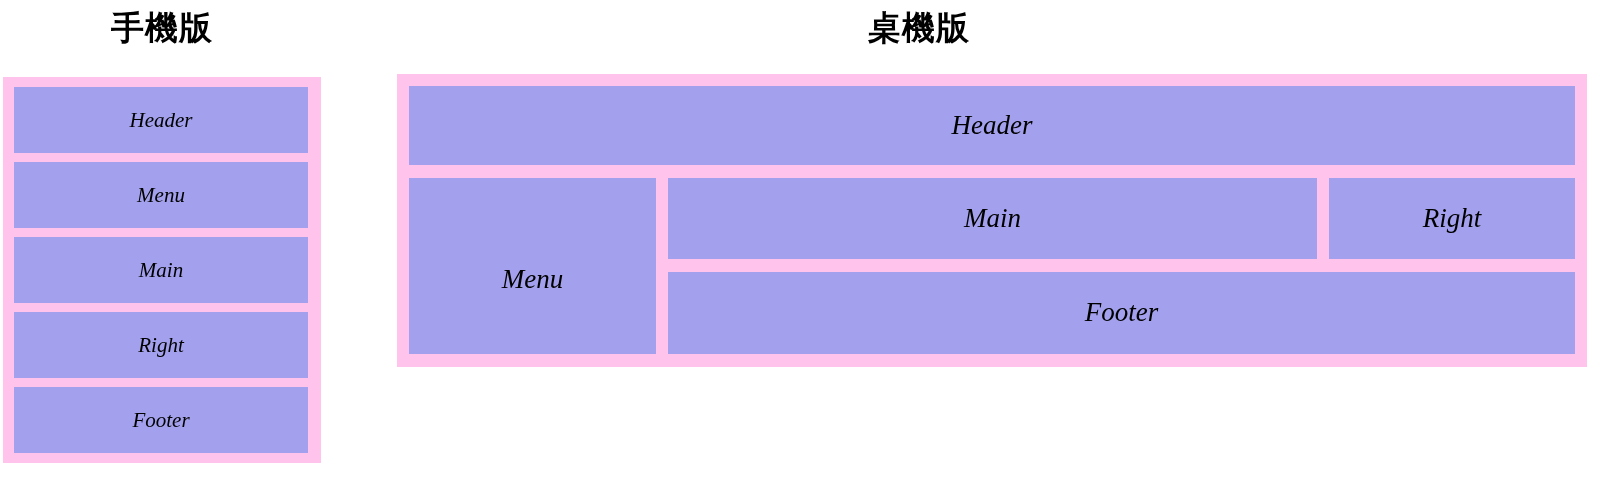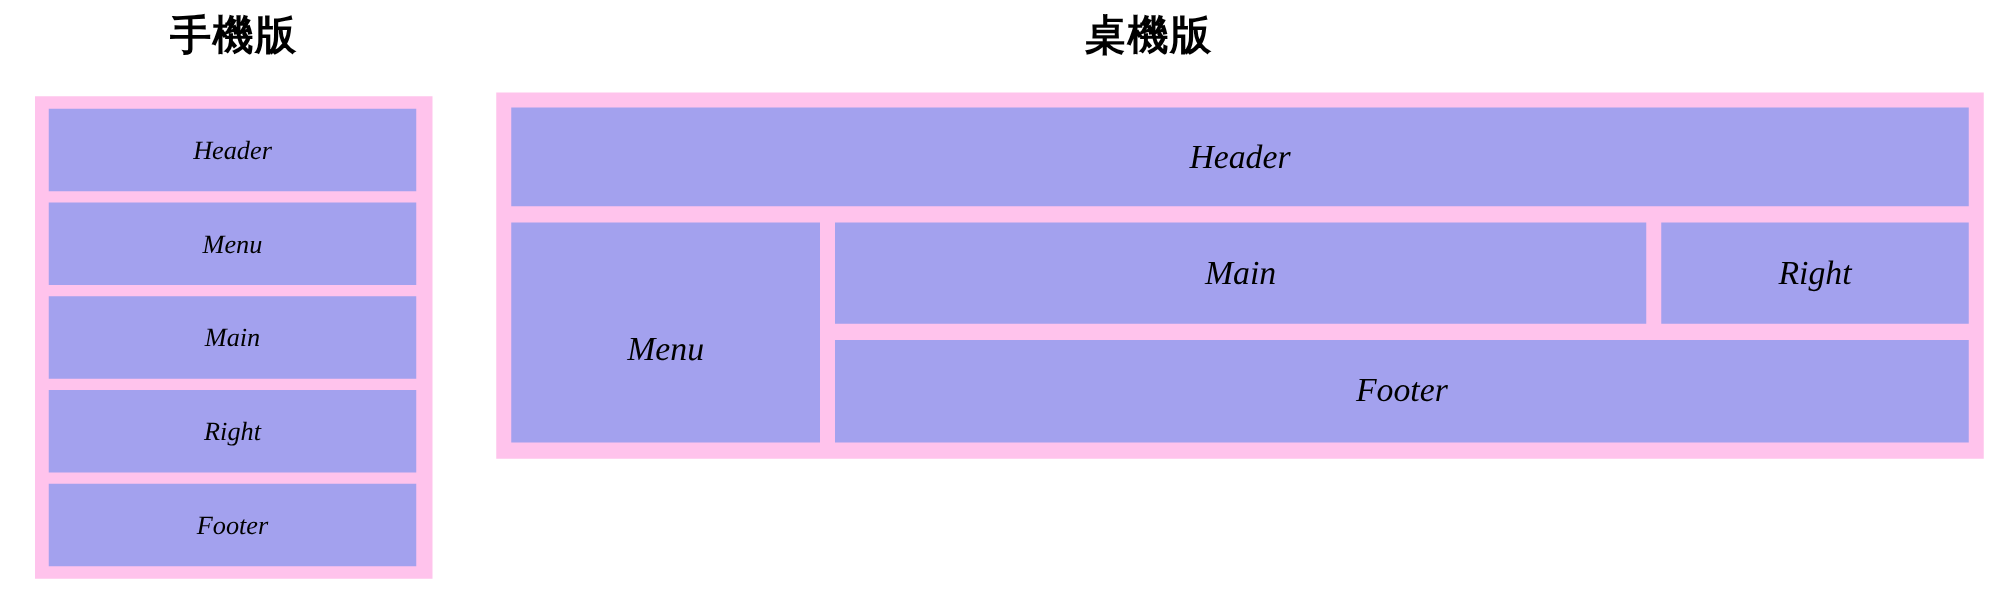--- a/index.html
+++ b/index.html
@@ -13,21 +13,21 @@
   body {
     width: 1600px;
     height: 489px;
     position: relative;
     overflow: hidden;
     font-family: "Liberation Serif", serif;
     color: var(--text);
   }
 
   .section { position: absolute; top: 0; }
-  .section-mobile { left: 28px; width: 318px; }
+  .section-mobile { left: 3px; width: 318px; }
   .section-desktop { left: 397px; width: 1044px; }
 
   .diagram-title {
     margin-top: 8px;
     height: 40px;
     line-height: 40px;
     text-align: center;
     font-family: "Liberation Sans", sans-serif;
     font-weight: bold;
     font-size: 33px;

